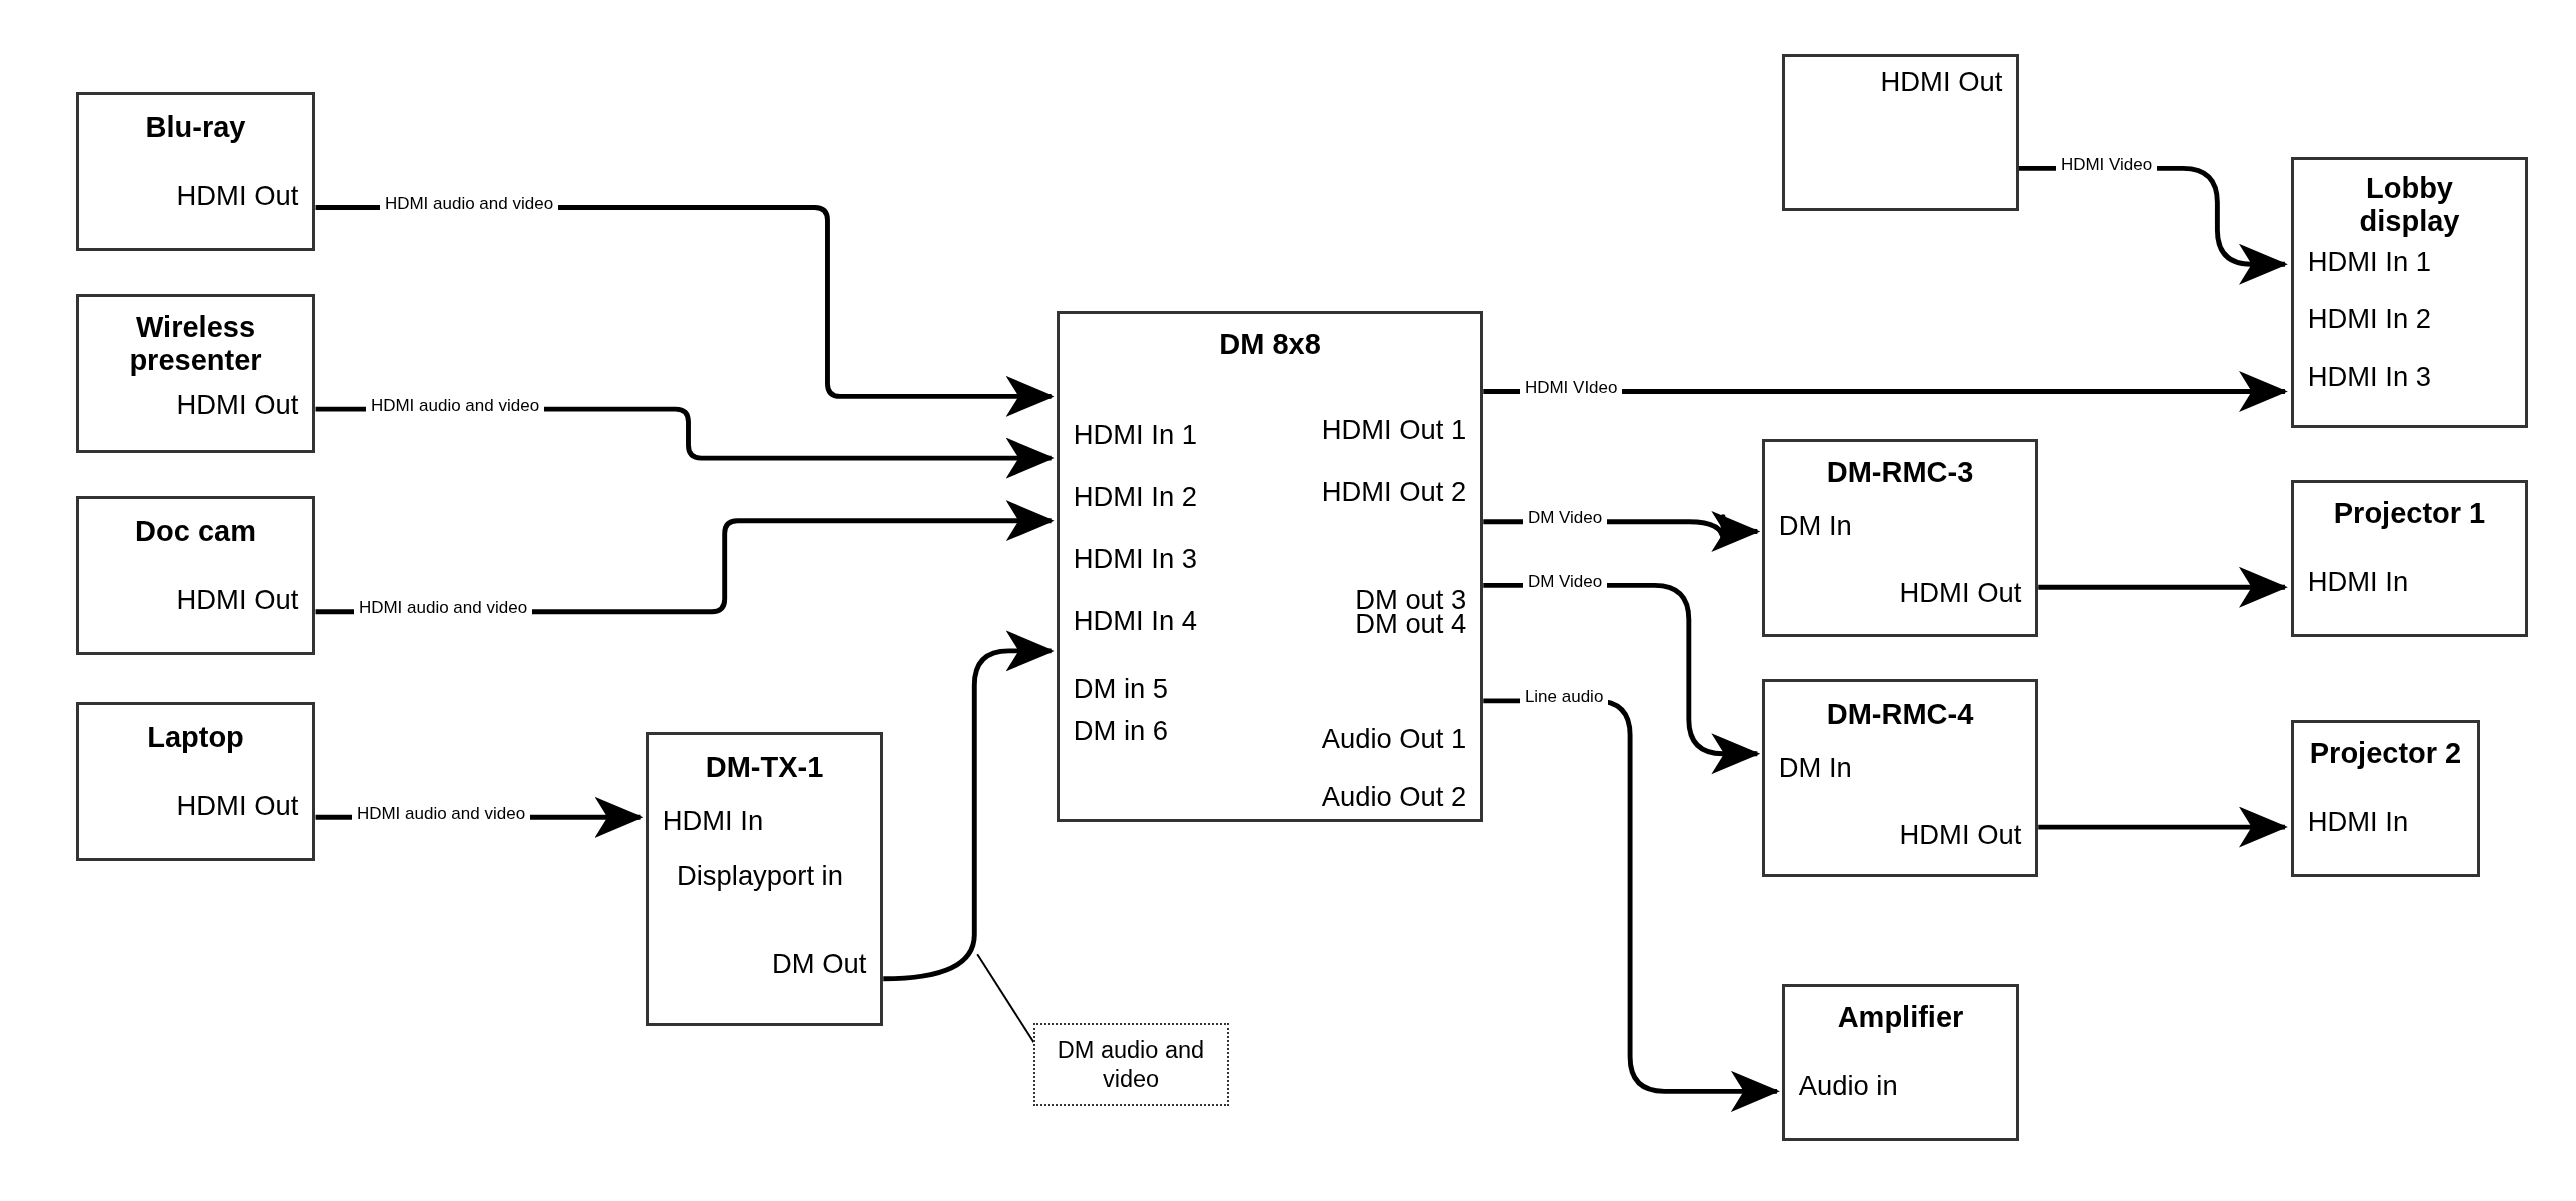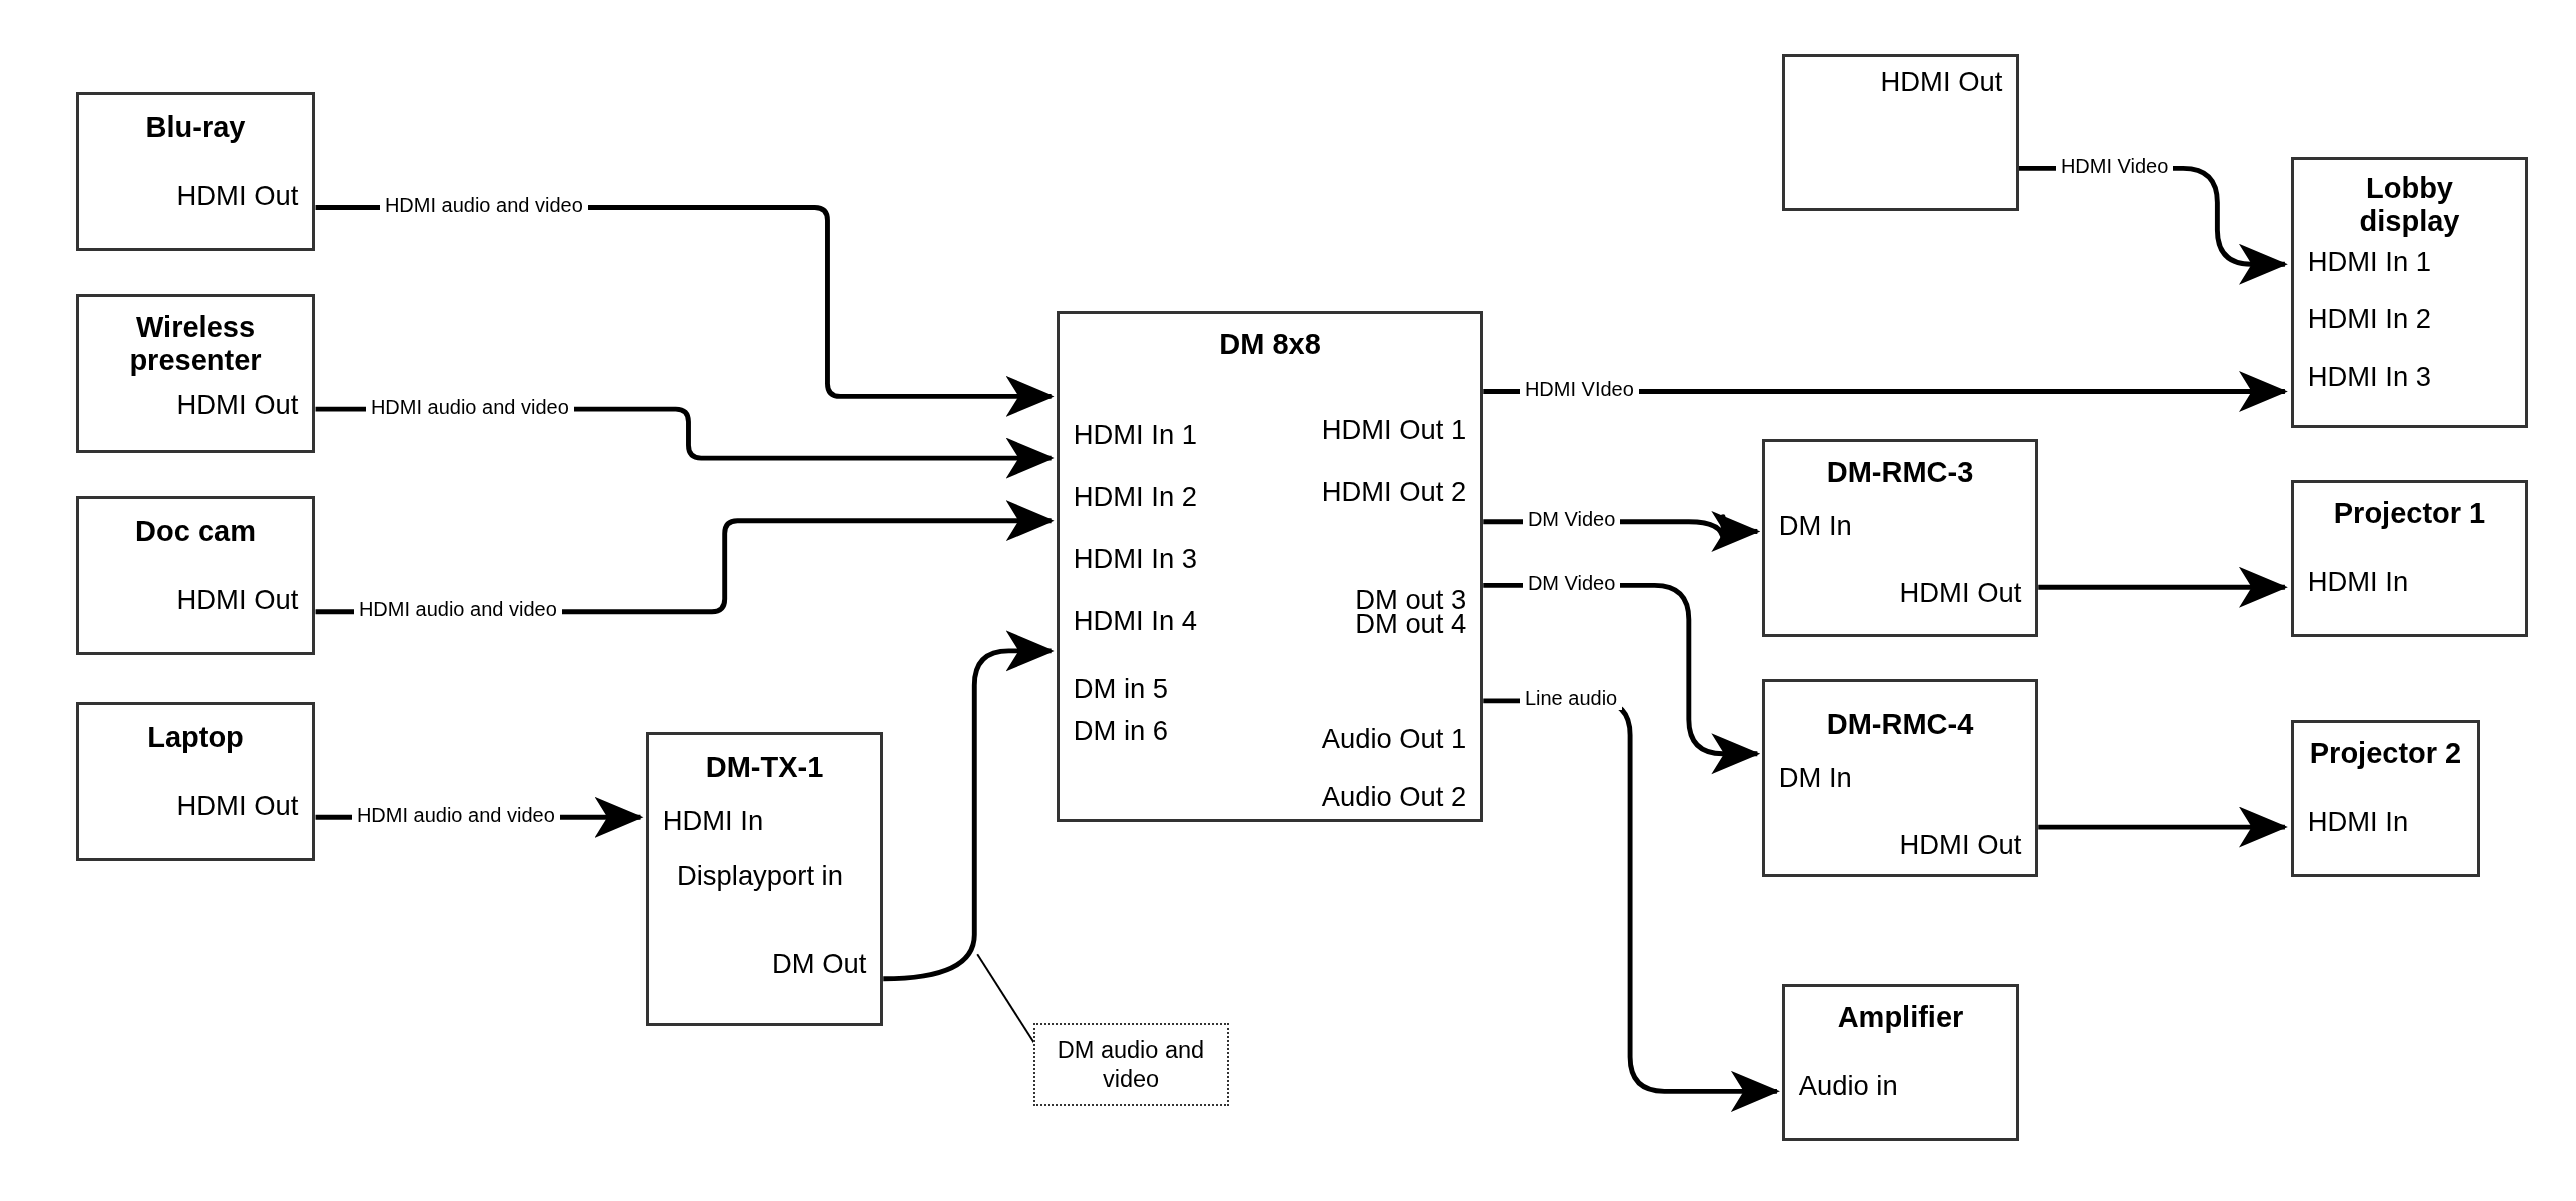--- a/index.html
+++ b/index.html
@@ -7,21 +7,21 @@
   #stage{position:relative;width:2576px;height:1201px;background:#ffffff;overflow:hidden;}
   svg#wires{position:absolute;left:0;top:0;width:2576px;height:1201px;pointer-events:none;}
   .node{position:absolute;box-sizing:border-box;border:3.9px solid #333333;background:#ffffff;}
   .node .title{text-align:center;font-weight:bold;font-size:29px;color:#000;line-height:1.16;}
   .node .port{font-size:27.4px;color:#000;line-height:1.1;white-space:nowrap;}
   .port.left{text-align:left;}
   .port.right{text-align:right;}
   .callout{position:absolute;box-sizing:border-box;border:2px dotted #333333;background:#ffffff;
            display:flex;align-items:center;justify-content:center;text-align:center;
            font-size:23.5px;color:#000;line-height:1.2;padding:3.9px 7.8px;}
-  .wlabel{position:absolute;font-size:20px;color:#000;white-space:nowrap;background:#ffffff;padding:0 4.9px;}
+  .wlabel{position:absolute;font-size:17px;color:#000;white-space:nowrap;background:#ffffff;padding:0 4.9px;}
 </style>
 </head>
 <body>
 
 <div id="stage">
 
   <svg id="wires" viewBox="0 0 2631 1227">
     <defs>
       <marker id="ah" markerWidth="12" markerHeight="12" refX="9.4" refY="4.2" orient="auto" markerUnits="strokeWidth">
         <path d="M0,0 L10,4.2 L0,8.4 L2.6,4.2 Z" fill="#000"></path>
@@ -116,21 +116,21 @@
     <div class="port left" style="margin-top:28px;padding-left:13.7px;">HDMI In 3</div>
   </div>
 
   <div class="node" style="left:1762px;top:439px;width:276px;height:198px;">
     <div class="title" style="margin-top:13.7px;">DM-RMC-3</div>
     <div class="port left" style="margin-top:21.5px;padding-left:13.7px;">DM In</div>
     <div class="port right" style="margin-top:37px;padding-right:13.7px;">HDMI Out</div>
   </div>
 
   <div class="node" style="left:1762px;top:679px;width:276px;height:198px;">
-    <div class="title" style="margin-top:26px;">DM-RMC-4</div>
+    <div class="title" style="margin-top:16px;">DM-RMC-4</div>
     <div class="port left" style="margin-top:21.5px;padding-left:13.7px;">DM In</div>
     <div class="port right" style="margin-top:37px;padding-right:13.7px;">HDMI Out</div>
   </div>
 
   <div class="node" style="left:2291px;top:480px;width:237px;height:157px;">
     <div class="title" style="margin-top:13.7px;">Projector 1</div>
     <div class="port left" style="margin-top:37px;padding-left:13.7px;">HDMI In</div>
   </div>
 
   <div class="node" style="left:2291px;top:720px;width:189px;height:157px;">

